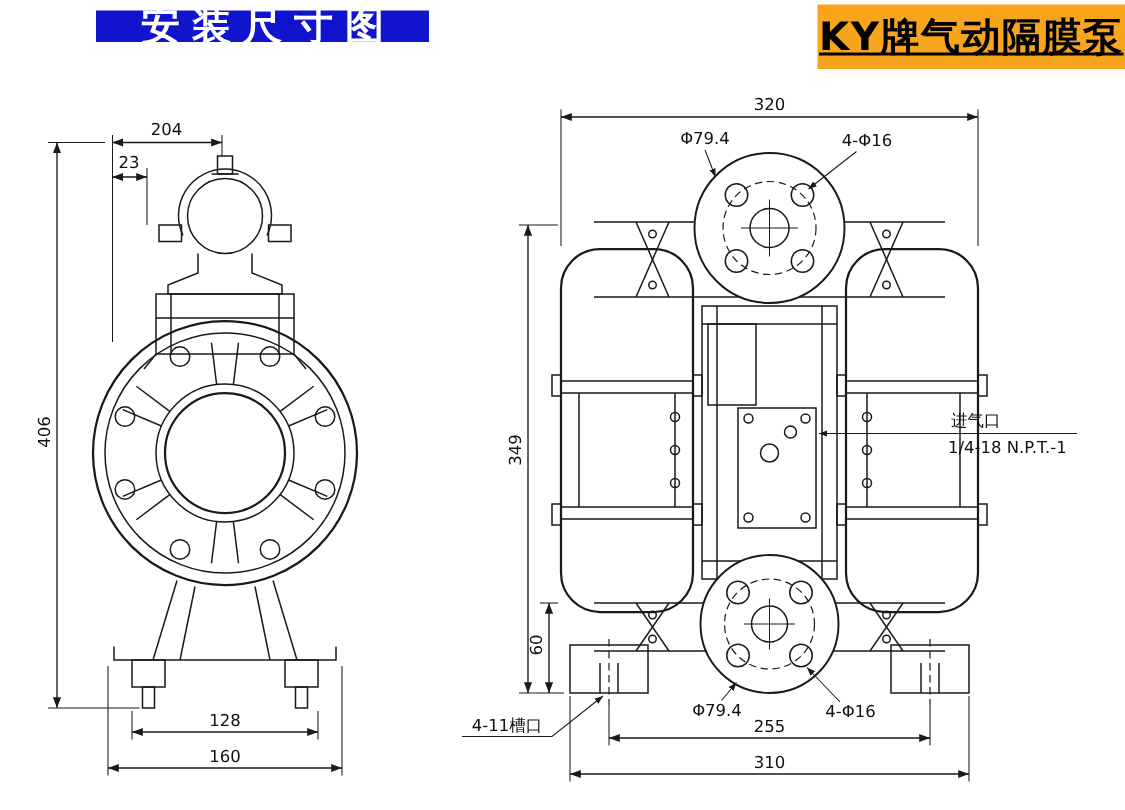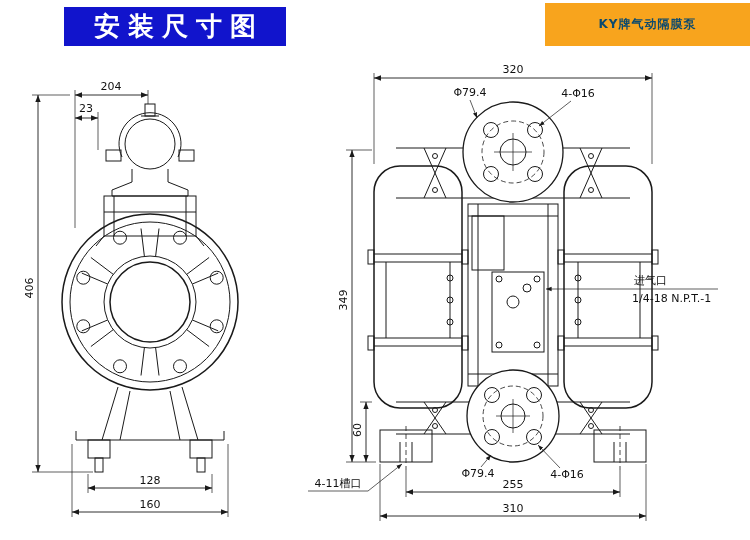--- a/index.html
+++ b/index.html
@@ -1,23 +1,23 @@
 <!DOCTYPE html>
 <html><head>
 <meta charset="utf-8">
 <style>
   html,body{margin:0;padding:0;background:#ffffff;}
   #page{position:relative;width:750px;height:540px;background:#ffffff;overflow:hidden;
         font-family:"DejaVu Sans","Liberation Sans",sans-serif;}
-  .banner-title{position:absolute;left:64px;top:7px;width:222px;height:39px;background:#1114cc;
+  .banner-title{position:absolute;left:64px;top:7px;width:222px;height:21px;background:#1114cc;
         display:flex;align-items:center;justify-content:center;}
   .banner-title span{color:#ffffff;font-size:26px;font-weight:bold;letter-spacing:8px;padding-left:8px;}
   .banner-product{position:absolute;left:545px;top:3px;width:205px;height:43px;background:#f8a41d;
         display:flex;align-items:center;justify-content:center;}
-  .banner-product span{color:#0c4a6e;font-size:12px;font-weight:bold;letter-spacing:1px;}
+  .banner-product span{color:#000000;font-size:26px;font-weight:bold;letter-spacing:1px;text-decoration:underline;}
   svg{position:absolute;left:0;top:0;}
   .thin{stroke:#1a1a1a;stroke-width:1;fill:none;}
   .thick{stroke:#1a1a1a;stroke-width:1.5;fill:none;}
   .whitefill{fill:#ffffff;stroke:#1a1a1a;stroke-width:1.3;}
   .dash{stroke:#1a1a1a;stroke-width:0.8;fill:none;stroke-dasharray:5 3;}
   .dim{stroke:#1a1a1a;stroke-width:0.9;fill:none;}
   .ext{stroke:#1a1a1a;stroke-width:0.7;fill:none;}
   text.dimtxt{font-size:11px;fill:#111111;font-family:"DejaVu Sans","Liberation Sans",sans-serif;}
 </style>
 </head>

